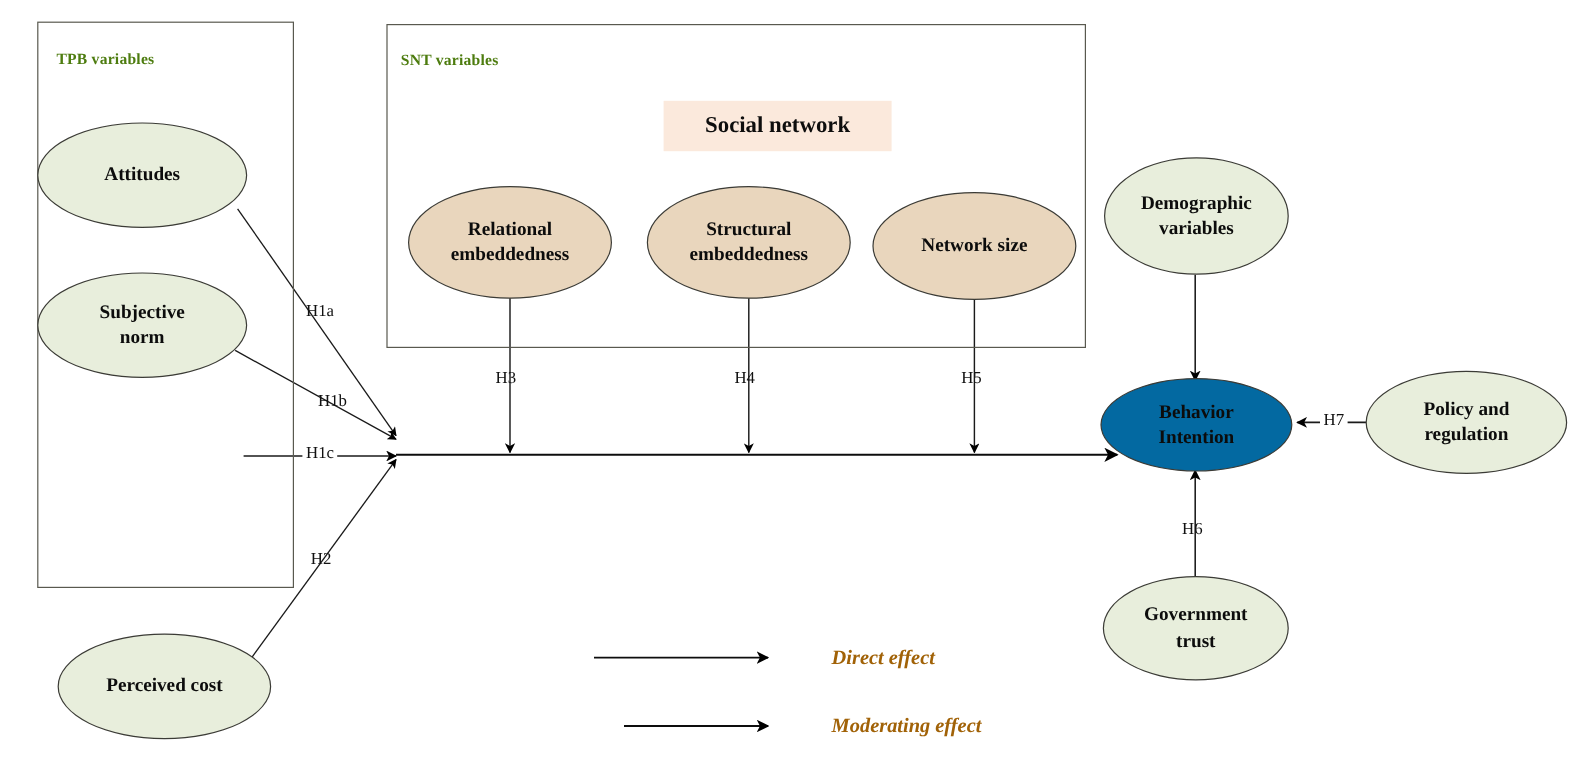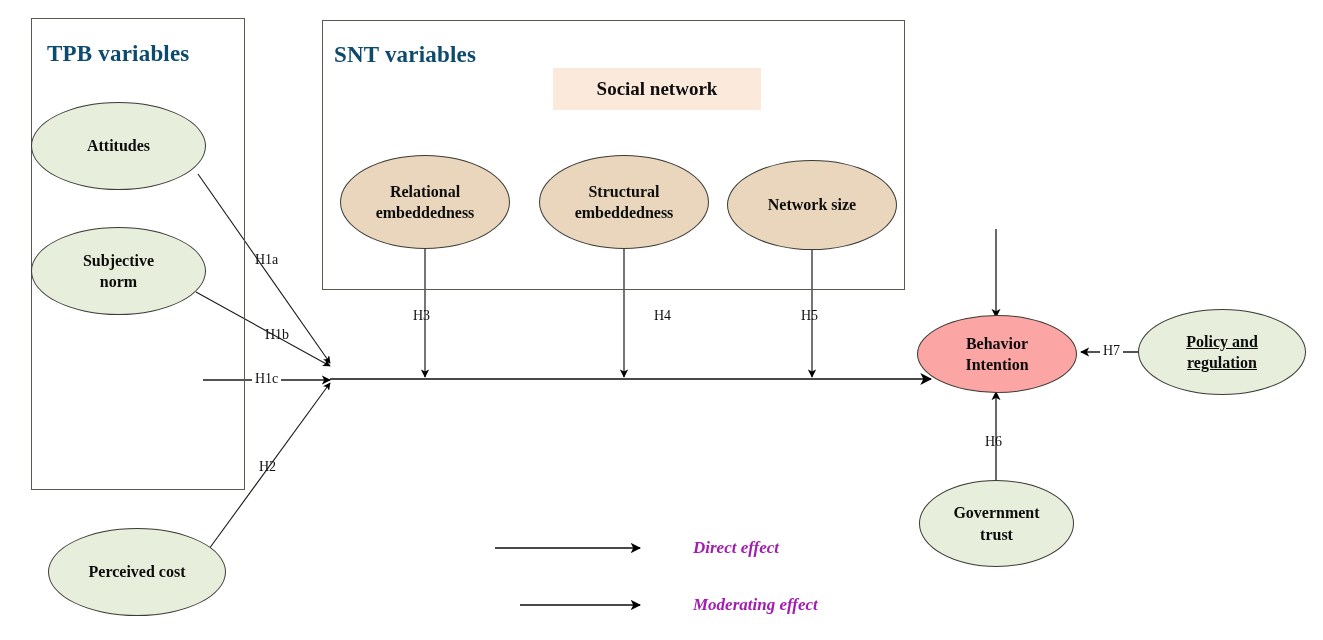--- a/index.html
+++ b/index.html
@@ -31,22 +31,22 @@
   
   .group-box {
     position: absolute;
     border: 1.3px solid #59594f;
     background: transparent;
     box-sizing: border-box;
   }
   .group-title {
     position: absolute;
     font-weight: bold;
-    font-size: 23px;
-    color: #0c4a6e;
+    font-size: 13px;
+    color: #4d7c0f;
     white-space: nowrap;
     letter-spacing: .2px;
   }
   
   .node {
     position: absolute;
     box-sizing: border-box;
     border: 1.2px solid #3b3b36;
     border-radius: 50%;
     display: flex;
@@ -54,21 +54,21 @@
     justify-content: center;
     text-align: center;
     font-weight: bold;
     font-size: 16px;
     line-height: 1.32;
     color: #0c0c0c;
     padding: 0 6px;
   }
   .node.green  { background: #e8eedc; }
   .node.tan    { background: #e9d6bd; }
-  .node.sage   { background: #fca5a5; }
+  .node.sage   { background: #0369a1; }
   .node .label { display: block; }
 
   
   .tag-box {
     position: absolute;
     background: #fbe9dc;
     display: flex;
     align-items: center;
     justify-content: center;
     font-weight: bold;
@@ -83,21 +83,21 @@
     color: #111111;
     white-space: nowrap;
     font-family: "Liberation Serif", "DejaVu Serif", serif;
   }
   
   .legend-text {
     position: absolute;
     font-style: italic;
     font-weight: bold;
     font-size: 17px;
-    color: #a21caf;
+    color: #a16207;
     white-space: nowrap;
     font-family: "Liberation Serif", "DejaVu Serif", serif;
   }
 </style>
 </head>
 <body>
 
 <div id="canvas">
 
   <svg class="layer" viewBox="0 0 1323 640" width="1323" height="640" xmlns="http://www.w3.org/2000/svg">
@@ -133,21 +133,21 @@
     <path d="M 495 548 L 640 548" stroke="#0d0d0d" stroke-width="1.5" fill="none" marker-end="url(#arrow)"></path>
     <path d="M 520 605 L 640 605" stroke="#0d0d0d" stroke-width="1.5" fill="none" marker-end="url(#arrow)"></path>
   </svg>
 
   <div class="group-box" style="left:31px; top:18px; width:214px; height:472px;"></div>
   <div class="group-title" style="left:47px; top:41px;">TPB variables</div>
 
   <div class="group-box" style="left:322px; top:20px; width:583px; height:270px;"></div>
   <div class="group-title" style="left:334px; top:42px;">SNT variables</div>
 
-  <div class="tag-box" style="left:553px; top:68px; width:208px; height:42px;">Social network</div>
+  <div class="tag-box" style="left:553px; top:84px; width:190px; height:42px;">Social network</div>
 
   <div class="node green" style="left:31px; top:227px; width:175px; height:88px;">
     <span class="label">Subjective<br>norm</span>
   </div>
 
   <div class="node green" style="left:31px; top:102px; width:175px; height:88px;">
     <span class="label">Attitudes</span>
   </div>
 
 
@@ -160,40 +160,43 @@
   </div>
 
   <div class="node tan" style="left:539px; top:155px; width:170px; height:94px;">
     <span class="label">Structural<br>embeddedness</span>
   </div>
 
   <div class="node tan" style="left:727px; top:160px; width:170px; height:90px;">
     <span class="label">Network size</span>
   </div>
 
+  <div class="node green" style="left:920px; top:131px; width:154px; height:98px;">
+    <span class="label">Demographic<br>variables</span>
+  </div>
 
   <div class="node sage" style="left:917px; top:315px; width:160px; height:78px;">
     <span class="label">Behavior<br>Intention</span>
   </div>
 
-  <div class="node green" style="left:1138px; top:309px; width:168px; height:86px;text-decoration:underline;">
+  <div class="node green" style="left:1138px; top:309px; width:168px; height:86px;">
     <span class="label">Policy and<br>regulation</span>
   </div>
 
   <div class="node green" style="left:919px; top:480px; width:155px; height:87px;">
     <span class="label">Government<br>trust</span>
   </div>
 
   <div class="hlabel" style="left:255px; top:252px;">H1a</div>
   <div class="hlabel" style="left:265px; top:327px;">H1b</div>
   <div class="hlabel" style="left:252px; top:371px; background:#ffffff; padding:0 3px;">H1c</div>
   <div class="hlabel" style="left:259px; top:459px;">H2</div>
 
   <div class="hlabel" style="left:413px; top:308px;">H3</div>
-  <div class="hlabel" style="left:612px; top:308px;margin-left:42px;">H4</div>
+  <div class="hlabel" style="left:612px; top:308px;">H4</div>
   <div class="hlabel" style="left:801px; top:308px;">H5</div>
 
   <div class="hlabel" style="left:985px; top:434px;">H6</div>
   <div class="hlabel" style="left:1100px; top:343px; background:#ffffff; padding:0 3px;">H7</div>
 
   <div class="legend-text" style="left:693px; top:538px;">Direct effect</div>
   <div class="legend-text" style="left:693px; top:595px;">Moderating effect</div>
 
 </div>
 

